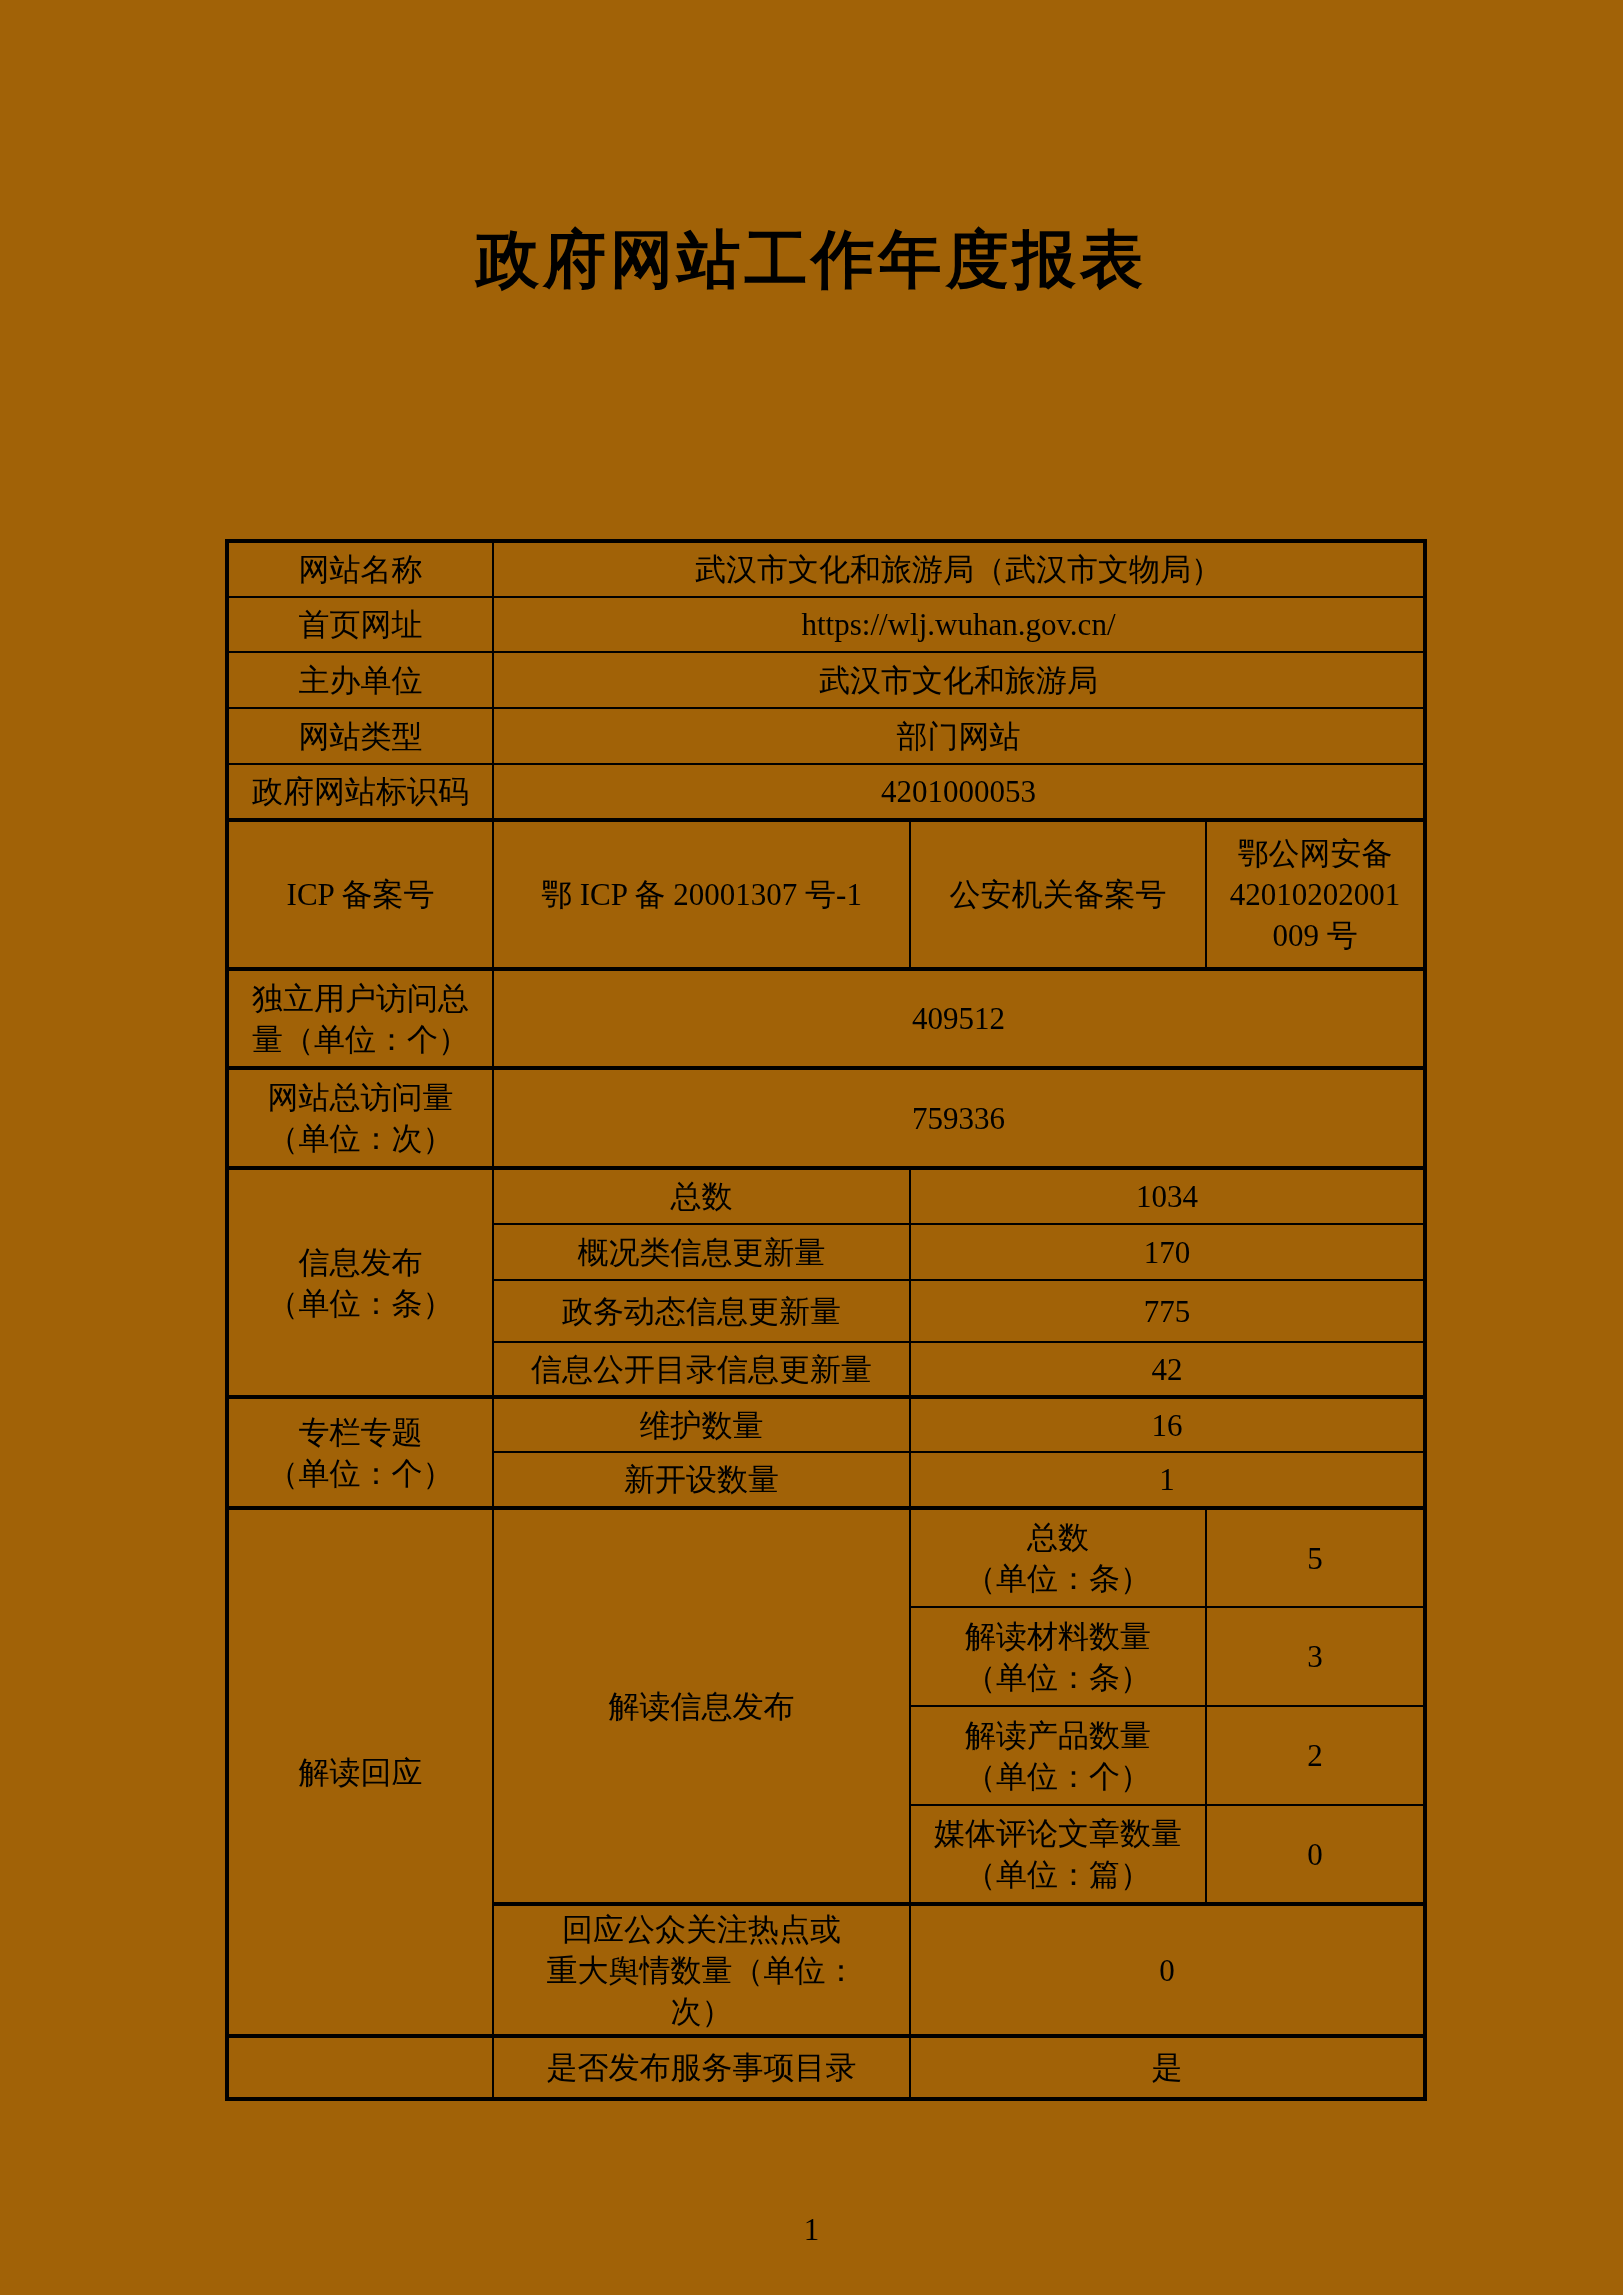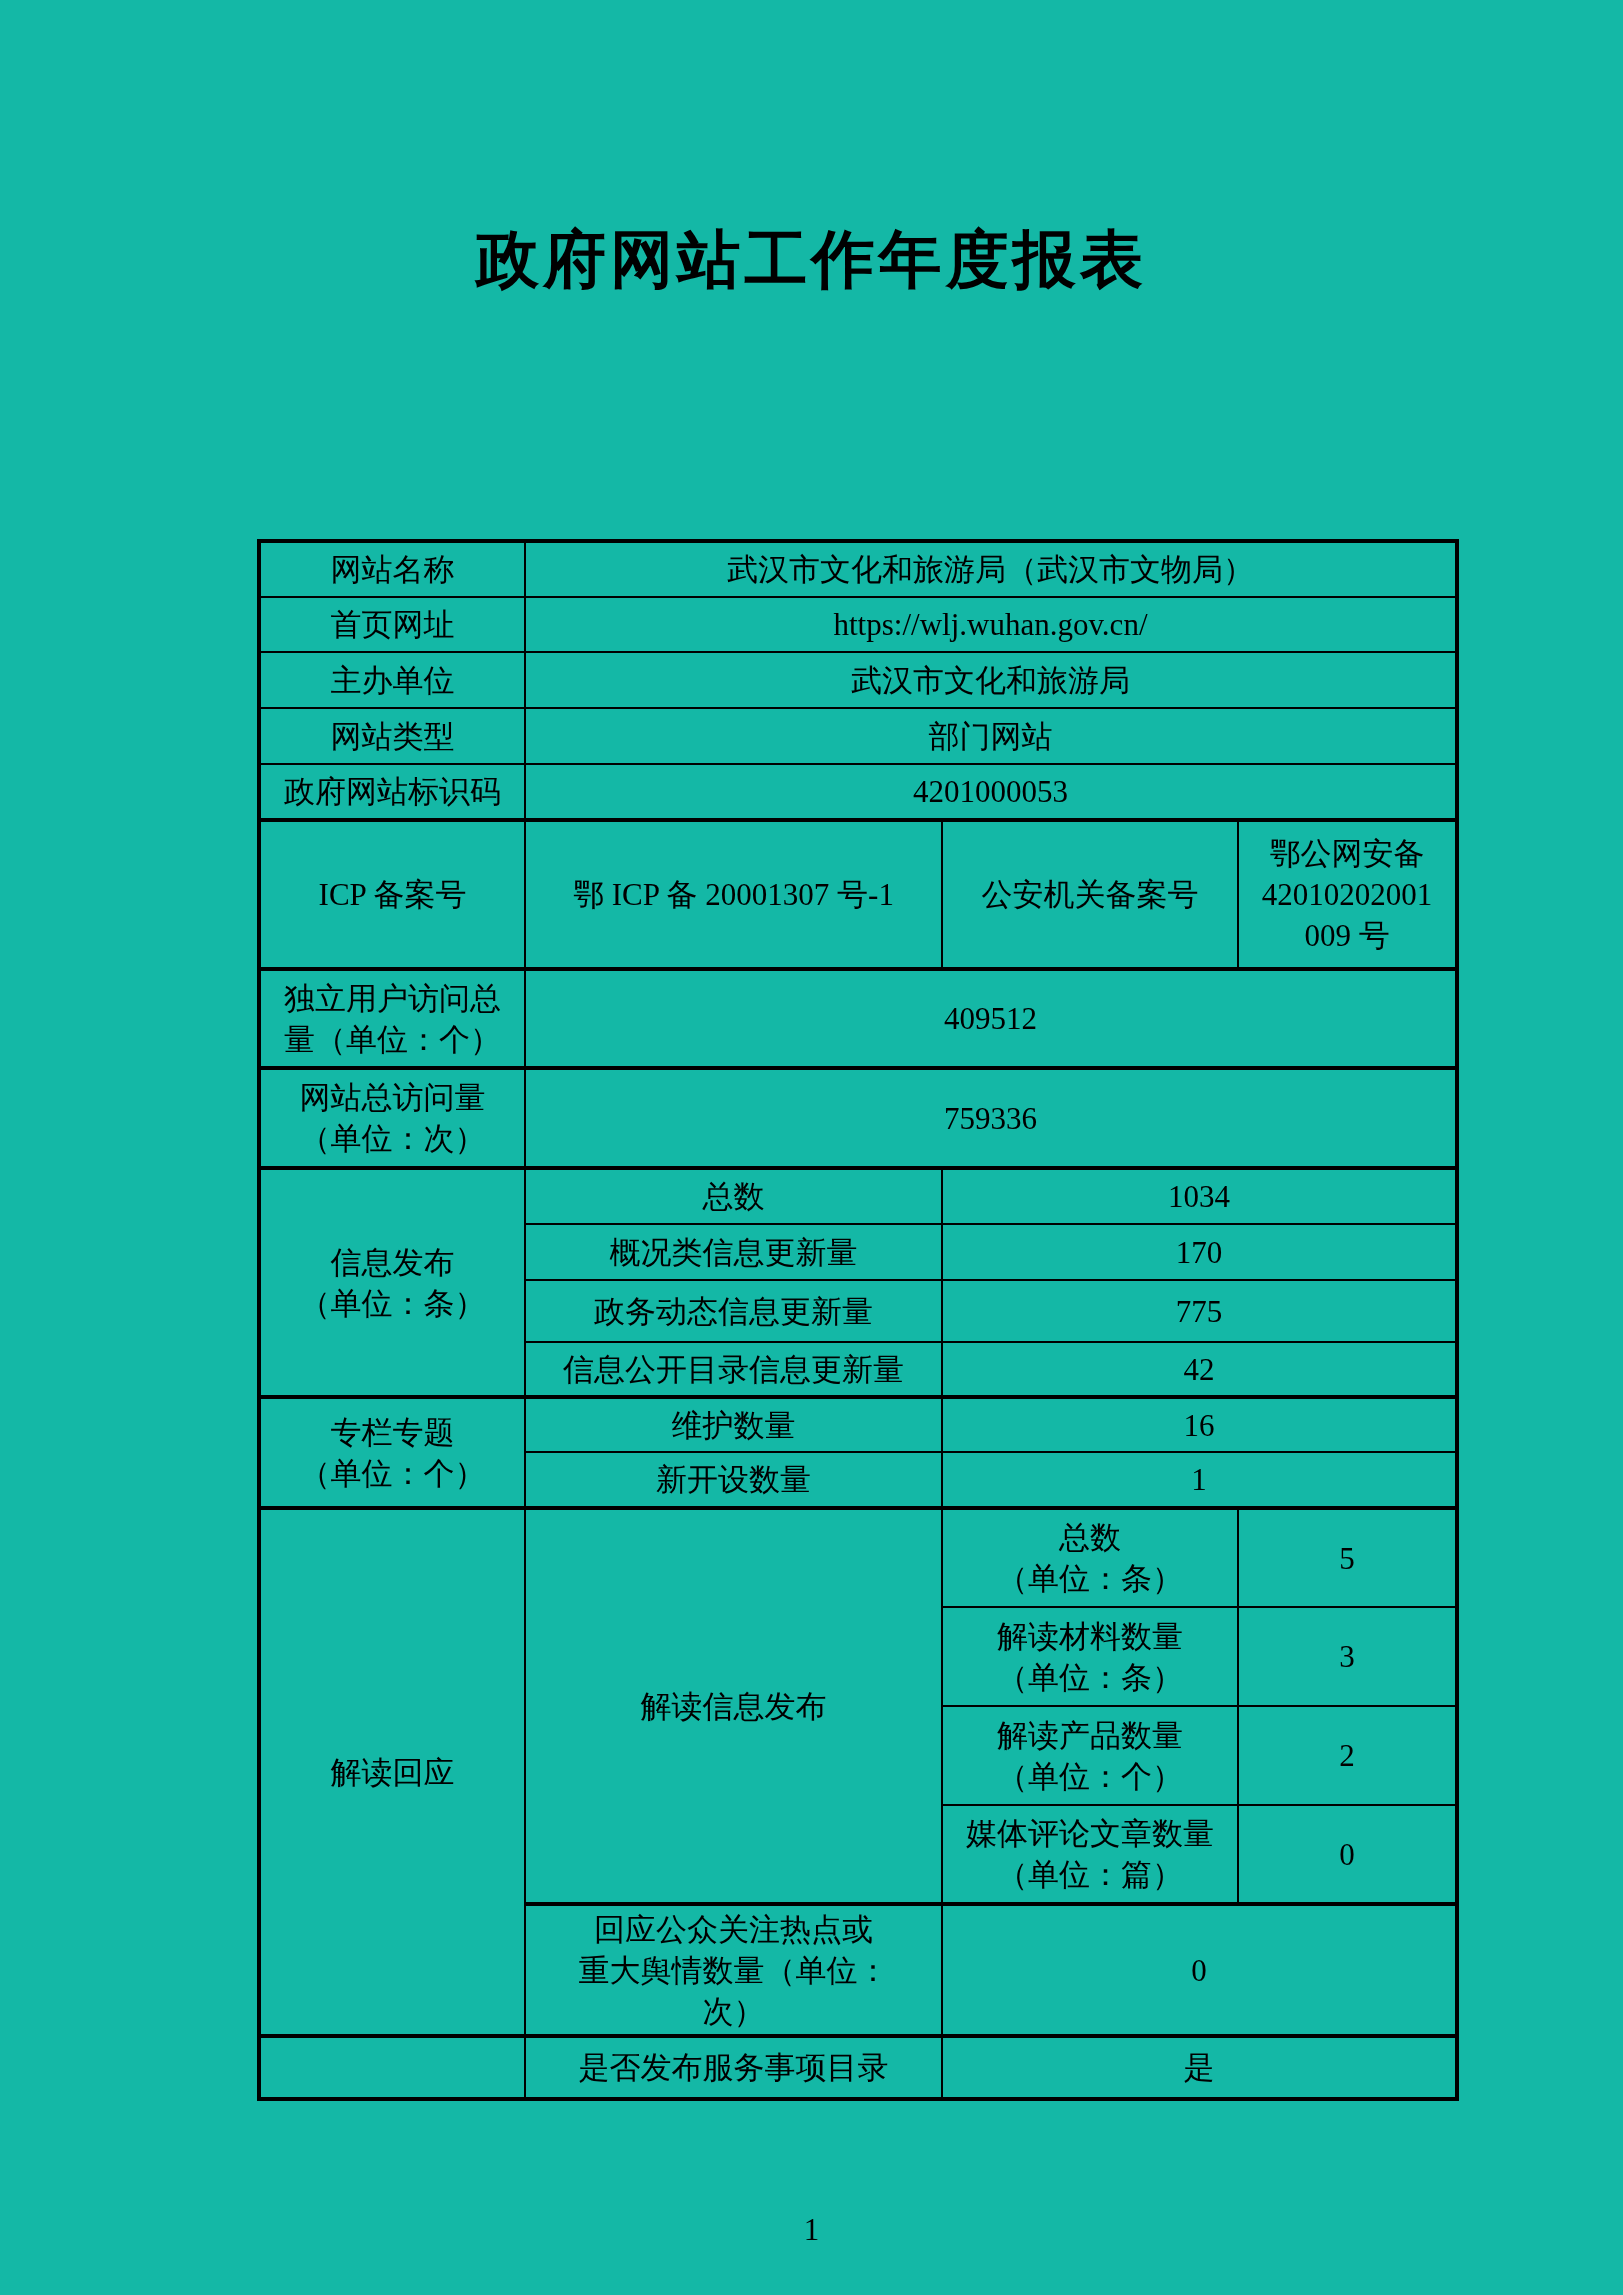--- a/index.html
+++ b/index.html
@@ -4,21 +4,21 @@
 <style>
   html, body {
     margin: 0;
     padding: 0;
     background: #ffffff;
   }
   .page {
     position: relative;
     width: 1623px;
     height: 2295px;
-    background: #14b8a6;
+    background: #a16207;
     color: #000000;
     font-family: "Liberation Serif", "DejaVu Serif", serif;
     overflow: hidden;
   }
   .doc-title {
     position: absolute;
     top: 225px;
     left: 0;
     width: 100%;
     text-align: center;
@@ -48,21 +48,20 @@
     line-height: 1.2;
   }
   table.report-table {
     position: absolute;
     top: 539px;
     left: 225px;
     width: 1198px;
     border-collapse: collapse;
     table-layout: fixed;
     border: 4.1px solid #000000;
-    margin-left: 32px;
   }
   table.report-table td {
     border: 2px solid #000000;
     border-top-width: 2.7px;
     border-bottom-width: 2.7px;
     text-align: center;
     vertical-align: middle;
     font-size: 31px;
     line-height: 41px;
     white-space: pre-line;

